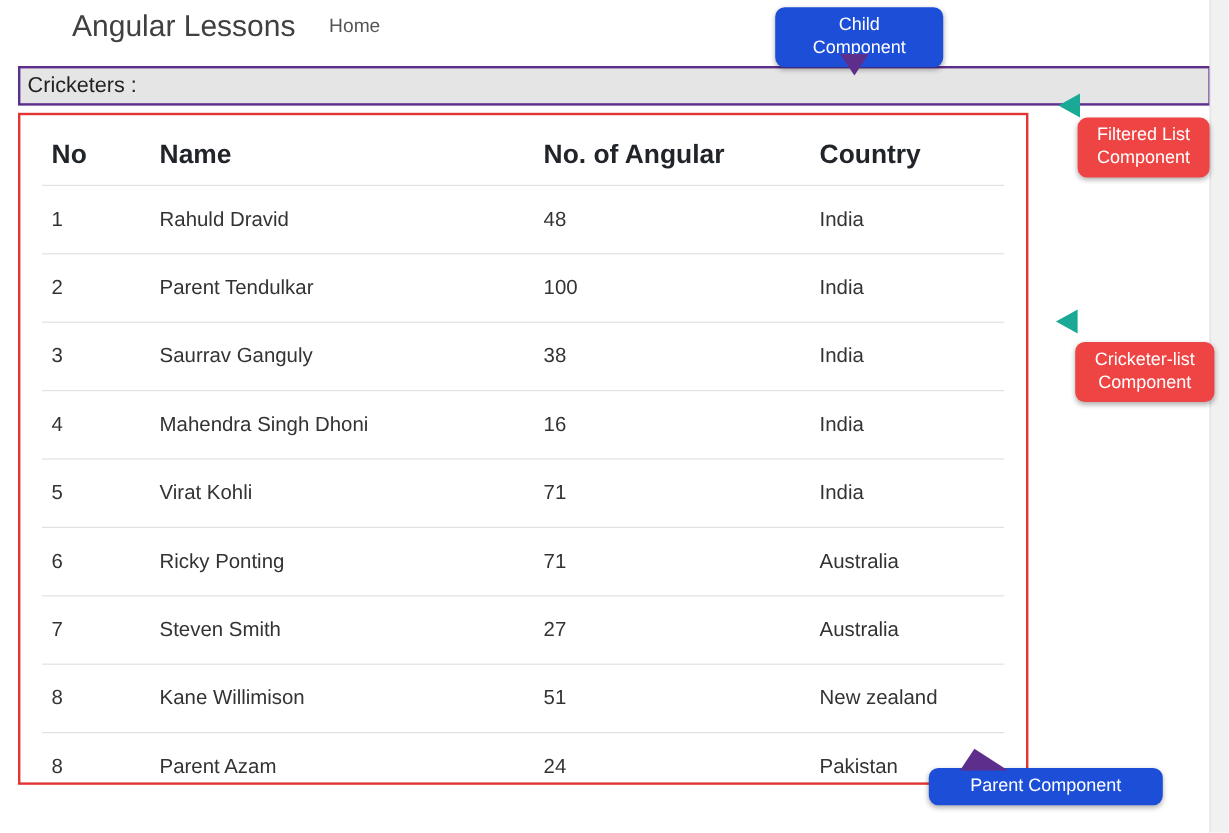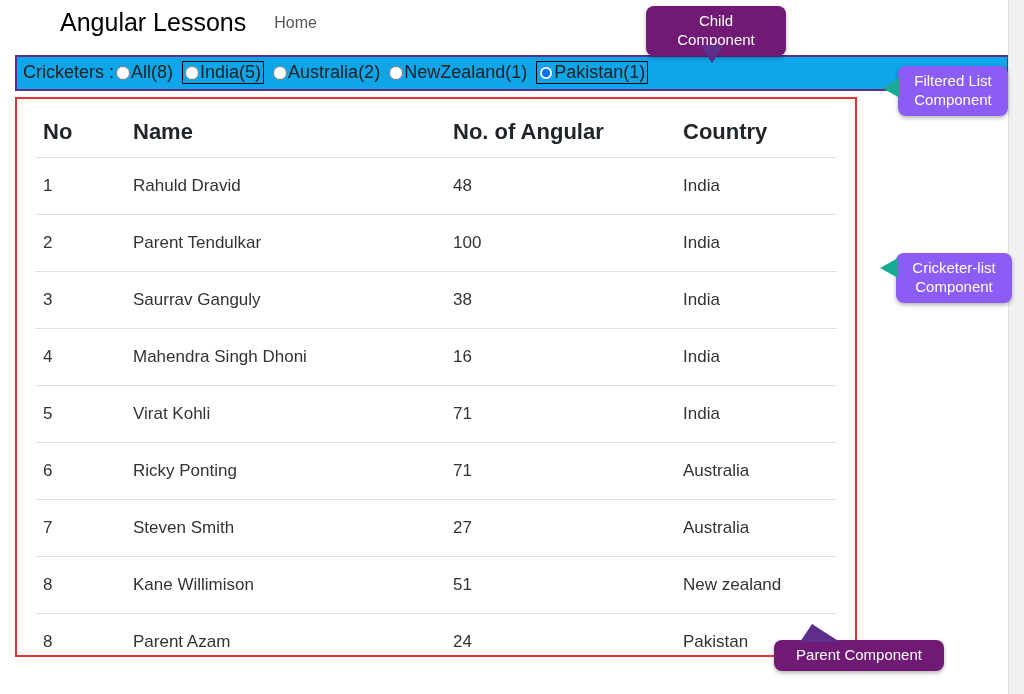--- a/index.html
+++ b/index.html
@@ -13,31 +13,31 @@
       overflow: hidden;
     }
     .navbar {
       display: flex;
       align-items: center;
       padding: 8px 20px 8px 60px;
       gap: 28px;
     }
     .brand {
       font-size: 25px;
-      color: #000000;
+      color: #404040;
       font-weight: 400;
     }
     .nav-link {
       font-size: 16px;
       color: #555;
     }
     .filter-bar {
       margin: 10px 15px 6px 15px;
       padding: 4px 6px;
-      background: #0ea5e9;
+      background: #e5e5e5;
       border: 2px solid #5d2e8c;
       font-size: 18px;
       color: #222;
       display: flex;
       align-items: center;
       gap: 2px;
       flex-wrap: wrap;
     }
     .filter-bar label {
       display: inline-flex;
@@ -88,22 +88,22 @@
     .callout {
       position: absolute;
       border-radius: 8px;
       padding: 6px 16px;
       color: #fff;
       font-size: 15px;
       text-align: center;
       line-height: 1.25;
       box-shadow: 0 2px 4px rgba(0,0,0,.3);
     }
-    .callout.purple { background: #701a75; }
-    .callout.teal { background: #8b5cf6; }
+    .callout.purple { background: #1d4ed8; }
+    .callout.teal { background: #ef4444; margin-top: 32px; }
     .tail {
       position: absolute;
       width: 0; height: 0;
     }
     .tail.down-purple {
       border-left: 12px solid transparent;
       border-right: 12px solid transparent;
       border-top: 18px solid #5d2e8c;
     }
     .tail.left-teal {
@@ -129,36 +129,20 @@
 
 <div class="scroll-edge"></div>
 
 <div class="navbar">
   <span class="brand">Angular Lessons</span>
   <span class="nav-link">Home</span>
 </div>
 
 <div class="filter-bar">
   <span>Cricketers : </span>
-  <span id="filter-opts"><label>
-        <input type="radio" name="country" style="">
-        <span>All(8)</span>
-      </label> <label class="selected-box">
-        <input type="radio" name="country" style="">
-        <span>India(5)</span>
-      </label> <label>
-        <input type="radio" name="country" style="">
-        <span>Australia(2)</span>
-      </label> <label>
-        <input type="radio" name="country" style="">
-        <span>NewZealand(1)</span>
-      </label> <label class="selected-box">
-        <input type="radio" name="country" checked="" style="">
-        <span>Pakistan(1)</span>
-      </label> </span>
 </div>
 
 <div class="table-wrap">
   <table>
     <thead>
       <tr>
         <th class="col-no">No</th>
         <th class="col-name">Name</th>
         <th class="col-hun">No. of Angular</th>
         <th class="col-cty">Country</th>
@@ -231,16 +215,16 @@
 <div class="callout teal" style="top:66px; left:898px; width:110px;">
   <span>Filtered List Component</span>
 </div>
 <div class="tail left-teal" style="top:78px; left:882px;"></div>
 
 <div class="callout teal" style="top:253px; left:896px; width:116px;">
   <span>Cricketer-list Component</span>
 </div>
 <div class="tail left-teal" style="top:258px; left:880px;"></div>
 
-<div class="callout purple" style="top:640px; left:774px; width:170px;">
+<div class="callout purple" style="top:640px; left:774px; width:195px;">
   <span>Parent Component</span>
 </div>
 <div class="tail up-purple" style="top:624px; left:800px;"></div>
 
 </body></html>

